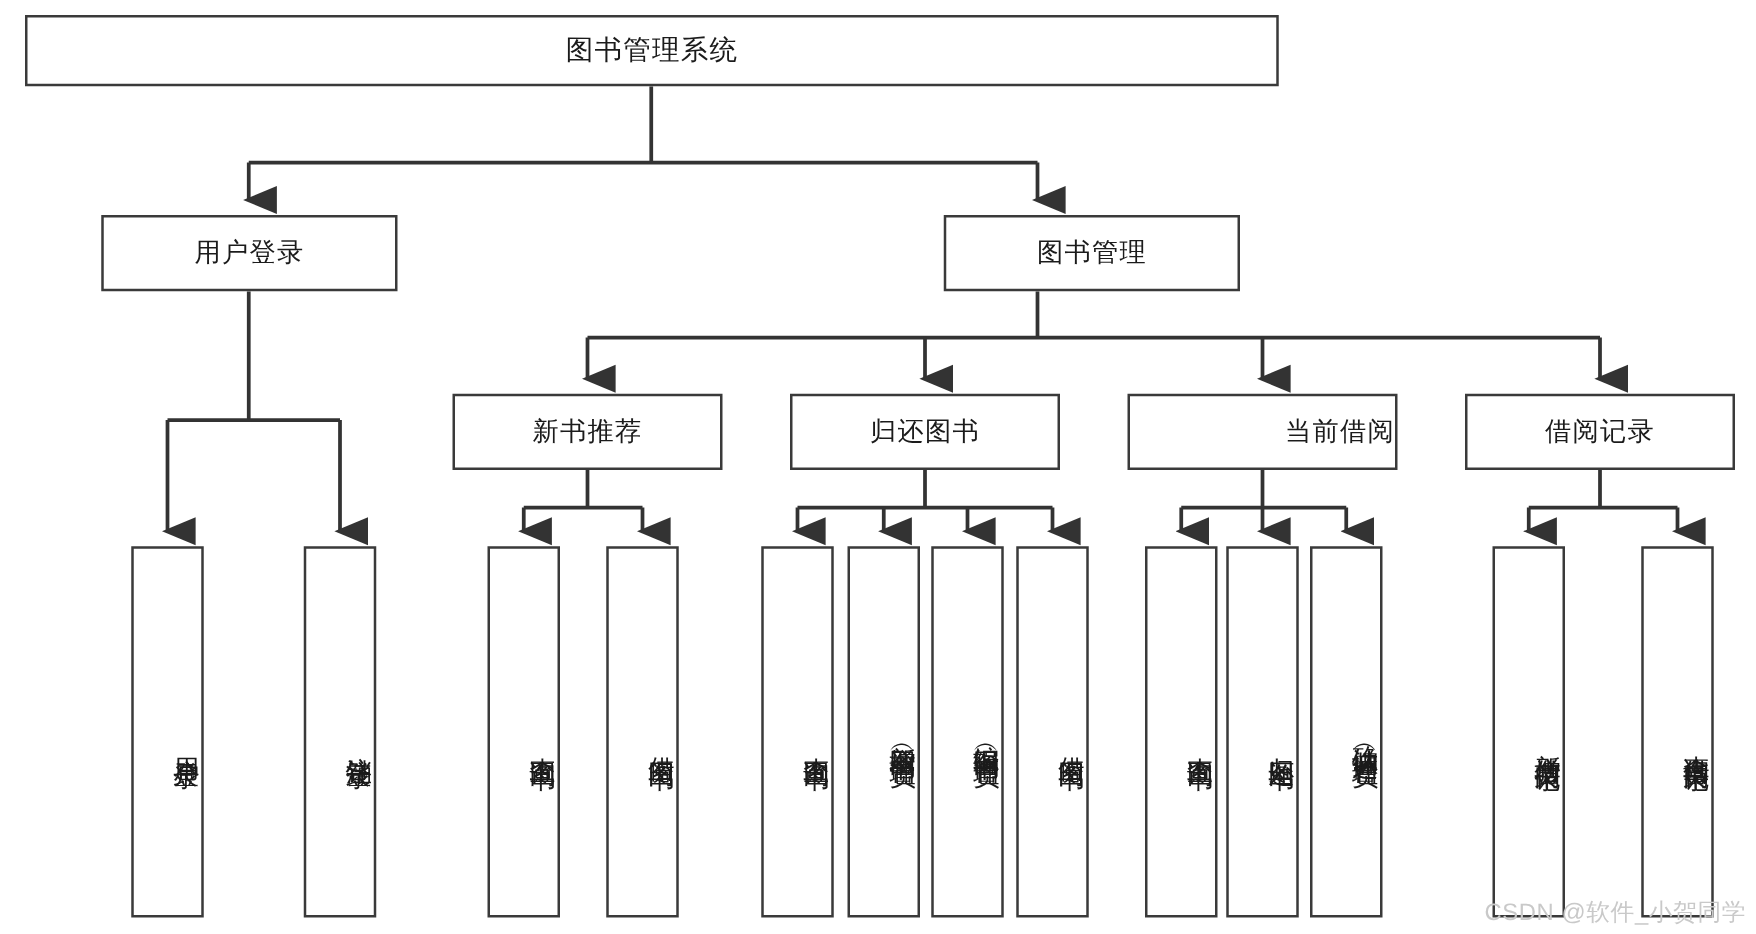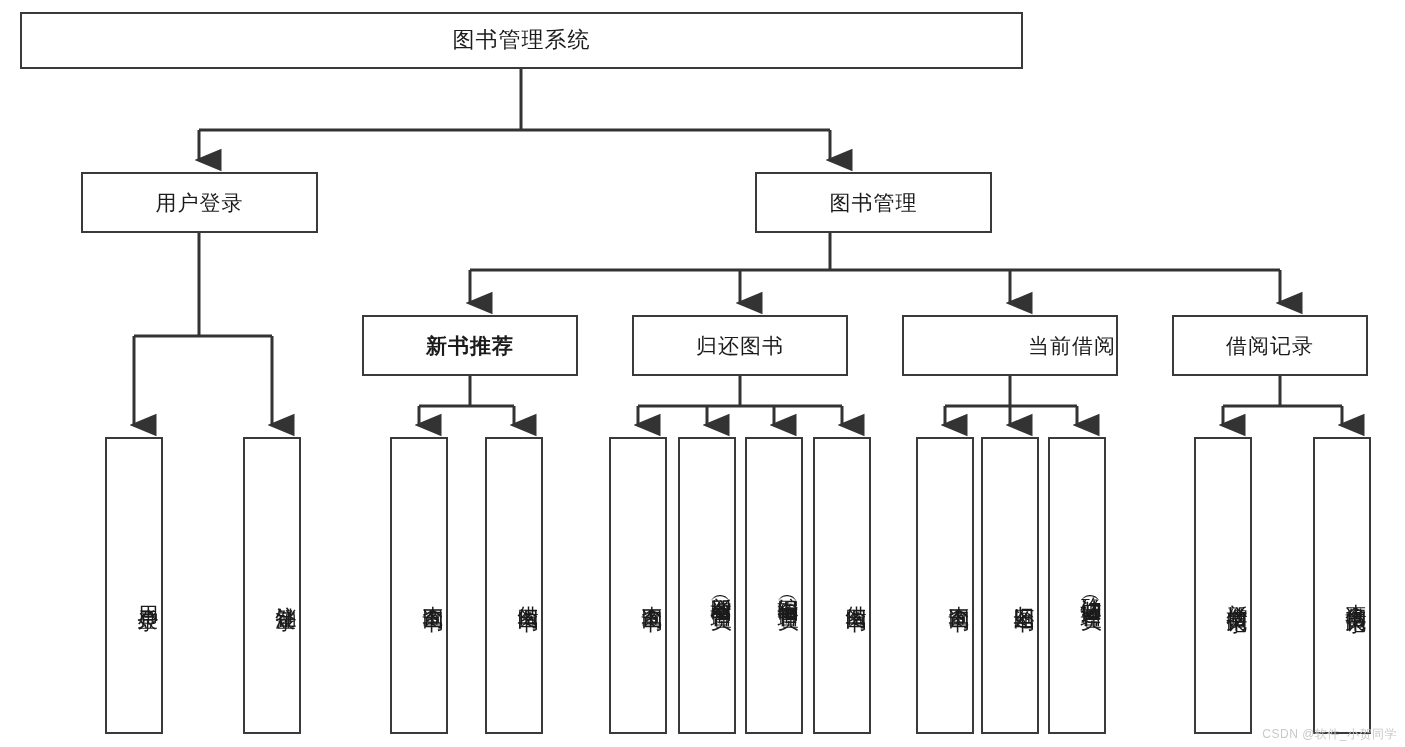--- a/index.html
+++ b/index.html
@@ -56,21 +56,21 @@
   .node.vert > span {
     display: block;
   }
   .node.root {
     font-size: 22px;
   }
   #watermark {
     position: absolute;
     right: 8px;
     bottom: 4px;
-    font-size: 12px;
+    font-size: 19px;
     color: #c9c9c9;
     letter-spacing: 0.5px;
     white-space: nowrap;
     font-family: "Liberation Sans", "DejaVu Sans", sans-serif;
   }
 </style>
 </head>
 <body>
 
 <div id="canvas">
@@ -129,30 +129,30 @@
     <span>图书管理系统</span>
   </div>
 
   <div class="node horiz" style="left:81px; top:172px; width:237px; height:61px;">
     <span>用户登录</span>
   </div>
   <div class="node horiz" style="left:711px; top:172px; width:237px; height:61px;margin-left:44px;">
     <span>图书管理</span>
   </div>
 
-  <div class="node horiz" style="left:362px; top:315px; width:216px; height:61px;font-weight:bold;">
+  <div class="node horiz" style="left:362px; top:315px; width:216px; height:61px;">
     <span>新书推荐</span>
   </div>
   <div class="node horiz" style="left:632px; top:315px; width:216px; height:61px;">
     <span>归还图书</span>
   </div>
   <div class="node horiz" style="left:902px; top:315px; width:216px; height:61px;justify-content:flex-end;">
     <span>当前借阅</span>
   </div>
-  <div class="node horiz" style="left:1172px; top:315px; width:196px; height:61px;">
+  <div class="node horiz" style="left:1172px; top:315px; width:216px; height:61px;">
     <span>借阅记录</span>
   </div>
 
   <div class="node vert" style="left:105px; top:437px; width:58px; height:297px;">
     <span>用户登录</span>
   </div>
   <div class="node vert" style="left:243px; top:437px; width:58px; height:297px;">
     <span>注销登录</span>
   </div>
 

